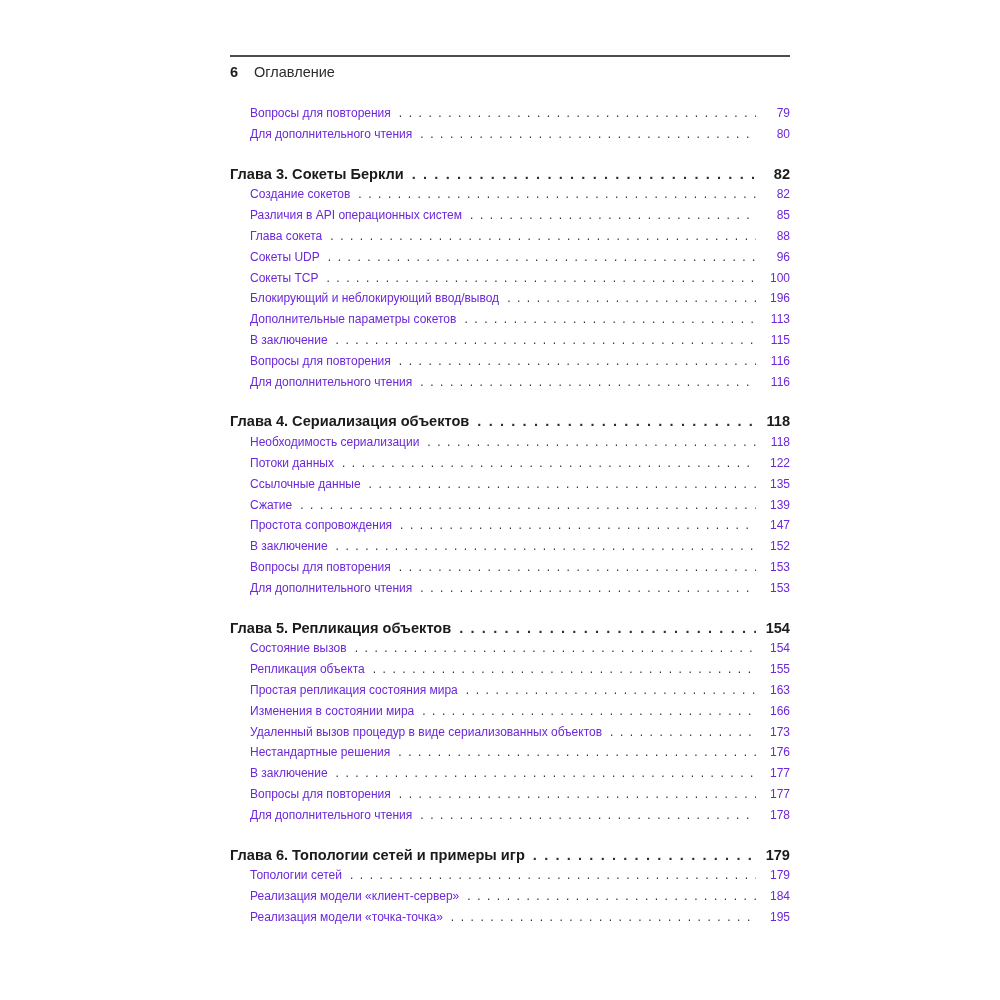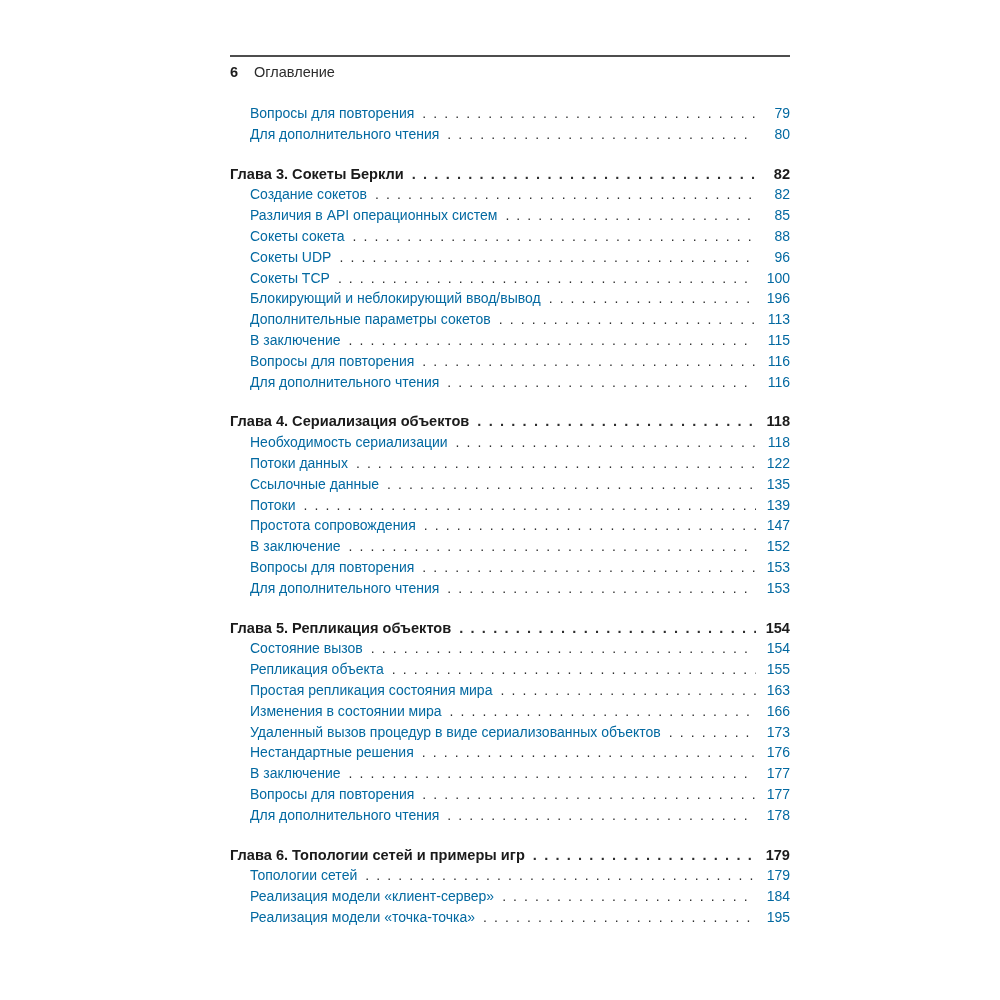--- a/index.html
+++ b/index.html
@@ -38,23 +38,23 @@
   .running-title {
     margin-left: 16px;
     color: #2c2c2c;
   }
   .toc {
     margin-top: 23px;
   }
   .toc-row {
     display: flex;
     align-items: baseline;
-    font-size: 14px;
+    font-size: 12px;
     line-height: 20.8px;
-    color: #0369a1;
+    color: #6d28d9;
   }
   .toc-row.sub {
     padding-left: 20px;
   }
   .toc-row.chapter {
     font-weight: bold;
     font-size: 14.6px;
     margin-top: 19px;
     color: #1b1b1b;
   }
@@ -107,21 +107,21 @@
     <span class="toc-title">Создание сокетов</span>
     <span class="leader"></span>
     <span class="toc-page">82</span>
   </div>
         <div class="toc-row sub">
     <span class="toc-title">Различия в API операционных систем</span>
     <span class="leader"></span>
     <span class="toc-page">85</span>
   </div>
         <div class="toc-row sub">
-    <span class="toc-title">Сокеты сокета</span>
+    <span class="toc-title">Глава сокета</span>
     <span class="leader"></span>
     <span class="toc-page">88</span>
   </div>
         <div class="toc-row sub">
     <span class="toc-title">Сокеты UDP</span>
     <span class="leader"></span>
     <span class="toc-page">96</span>
   </div>
         <div class="toc-row sub">
     <span class="toc-title">Сокеты TCP</span>
@@ -167,21 +167,21 @@
     <span class="toc-title">Потоки данных</span>
     <span class="leader"></span>
     <span class="toc-page">122</span>
   </div>
         <div class="toc-row sub">
     <span class="toc-title">Ссылочные данные</span>
     <span class="leader"></span>
     <span class="toc-page">135</span>
   </div>
         <div class="toc-row sub">
-    <span class="toc-title">Потоки</span>
+    <span class="toc-title">Сжатие</span>
     <span class="leader"></span>
     <span class="toc-page">139</span>
   </div>
         <div class="toc-row sub">
     <span class="toc-title">Простота сопровождения</span>
     <span class="leader"></span>
     <span class="toc-page">147</span>
   </div>
         <div class="toc-row sub">
     <span class="toc-title">В заключение</span>

